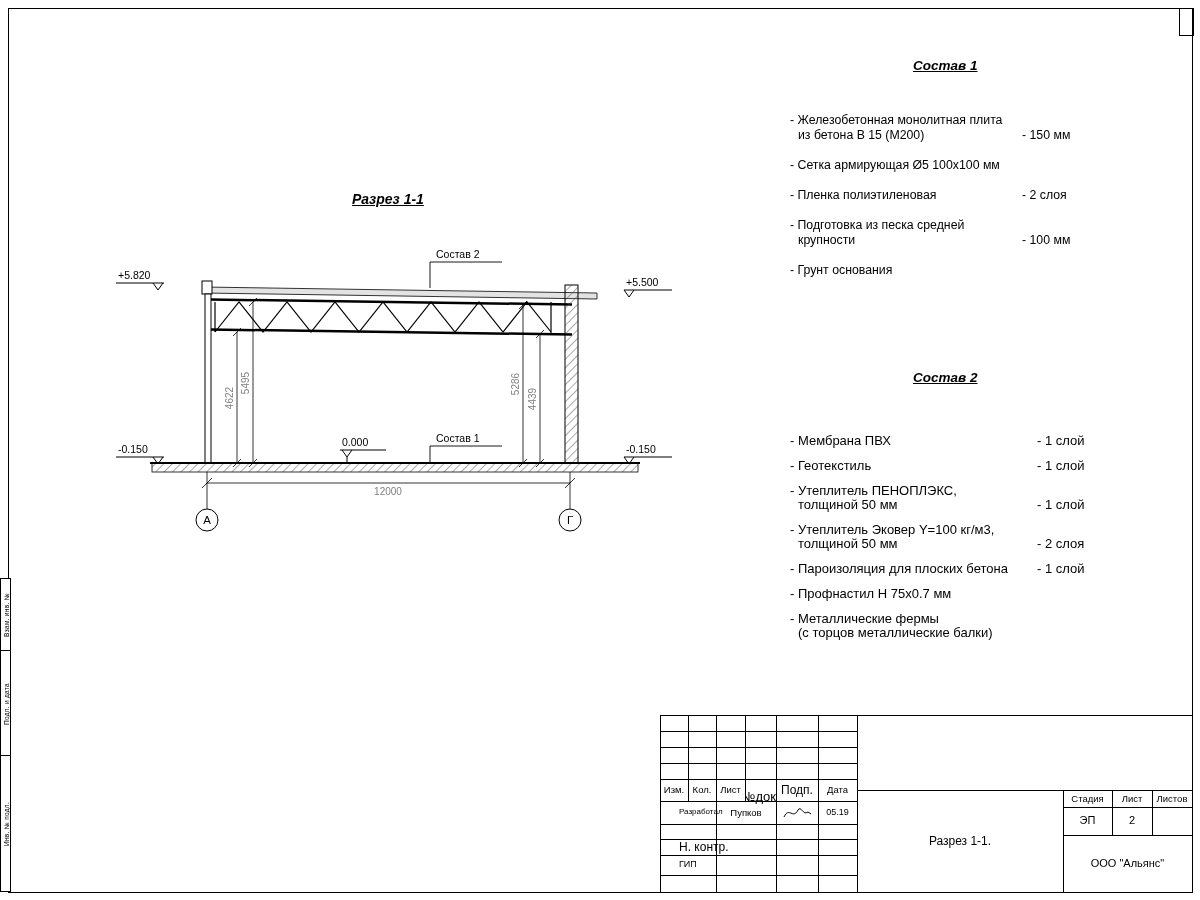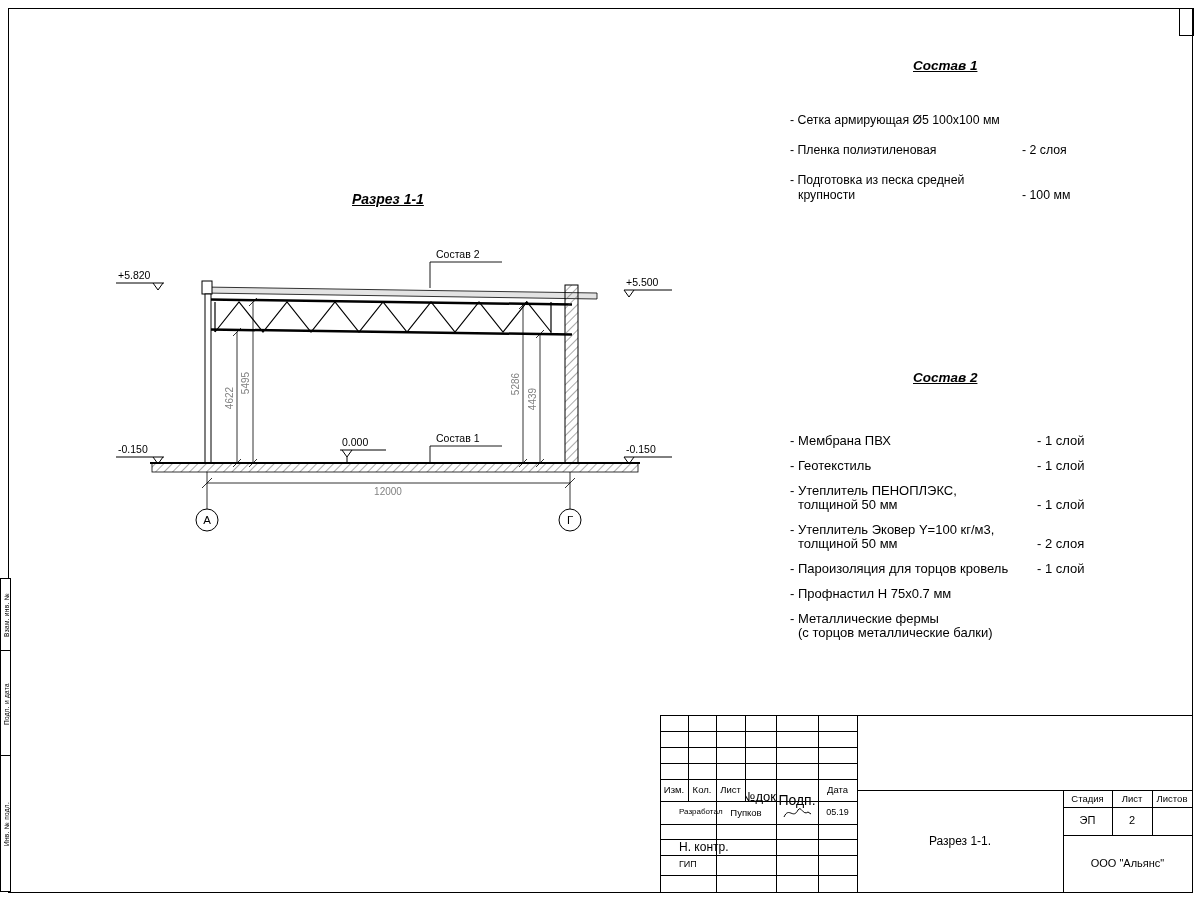--- a/index.html
+++ b/index.html
@@ -133,31 +133,39 @@
     <circle cx="510" cy="335" r="11" fill="none" stroke="#000"></circle>
     <text class="axis" x="147" y="339" text-anchor="middle">А</text>
     <text class="axis" x="510" y="339" text-anchor="middle">Г</text>
   </svg>
 
   <div class="dwg-title">Разрез 1-1</div>
 
   <div class="spec-title" style="left:913px;top:58px;">Состав 1</div>
   <div class="spec" id="spec1">
     <div class="spec-item">
+      <div>- Железобетонная  монолитная плита</div>
+      <div class="cont">из бетона В 15 (М200)</div>
+      <div class="spec-value">- 150 мм</div>
+    </div>
+    <div class="spec-item">
       <div>- Сетка армирующая Ø5 100x100 мм</div>
     </div>
     <div class="spec-item">
       <div>- Пленка полиэтиленовая</div>
       <div class="spec-value">- 2 слоя</div>
     </div>
     <div class="spec-item">
       <div>- Подготовка из песка средней</div>
       <div class="cont">крупности</div>
       <div class="spec-value">- 100 мм</div>
     </div>
+    <div class="spec-item">
+      <div>- Грунт основания</div>
+    </div>
   </div>
 
   <div class="spec-title" style="left:913px;top:370px;">Состав 2</div>
   <div class="spec" id="spec2">
     <div class="spec-item">
       <div>- Мембрана ПВХ</div>
       <div class="spec-value">- 1 слой</div>
     </div>
     <div class="spec-item">
       <div>- Геотекстиль</div>
@@ -167,21 +175,21 @@
       <div>- Утеплитель ПЕНОПЛЭКС,</div>
       <div class="cont">толщиной 50 мм</div>
       <div class="spec-value">- 1 слой</div>
     </div>
     <div class="spec-item">
       <div>- Утеплитель Эковер Y=100 кг/м3,</div>
       <div class="cont">толщиной 50 мм</div>
       <div class="spec-value">- 2 слоя</div>
     </div>
     <div class="spec-item">
-      <div>- Пароизоляция для торцов кровель</div>
+      <div>- Пароизоляция для плоских бетона</div>
       <div class="spec-value">- 1 слой</div>
     </div>
     <div class="spec-item">
       <div>- Профнастил Н 75x0.7 мм</div>
     </div>
     <div class="spec-item">
       <div>- Металлические фермы</div>
       <div class="cont">(с торцов металлические балки)</div>
     </div>
   </div>
@@ -209,21 +217,21 @@
     <div class="hl" style="top:140px;left:0;width:197px;"></div>
     <div class="hl" style="top:160px;left:0;width:197px;"></div>
     <div class="hl" style="top:75px;left:197px;width:335px;"></div>
     <div class="hl" style="top:92px;left:403px;width:129px;"></div>
     <div class="hl" style="top:120px;left:403px;width:129px;"></div>
 
     <div class="tbc" style="left:0;top:64px;width:28px;height:22px;font-size:9.5px;">Изм.</div>
     <div class="tbc" style="left:28px;top:64px;width:28px;height:22px;font-size:9.5px;">Кол.</div>
     <div class="tbc" style="left:56px;top:64px;width:29px;height:22px;font-size:9.5px;">Лист</div>
     <div class="tbc" style="left:85px;top:71px;width:31px;height:22px;font-size:13px;">№док.</div>
-    <div class="tbc" style="left:116px;top:74px;width:42px;height:22px;font-size:14px;">Подп.</div>
+    <div class="tbc" style="left:116px;top:64px;width:42px;height:22px;font-size:12px;">Подп.</div>
     <div class="tbc" style="left:158px;top:64px;width:39px;height:22px;font-size:9.5px;">Дата</div>
 
     <div class="tbc tbl" style="left:0;top:86px;width:56px;height:23px;font-size:8px;">Разработал</div>
     <div class="tbc" style="left:56px;top:86px;width:60px;height:23px;font-size:9.5px;">Пупков</div>
     <div class="tbc" style="left:116px;top:86px;width:42px;height:23px;">
       <svg width="32" height="18" viewBox="0 0 32 18">
         <path d="M3,13 C8,2 12,16 17,6 C20,1 22,12 27,8 L30,10" fill="none" stroke="#000" stroke-width="1"></path>
       </svg>
     </div>
     <div class="tbc" style="left:158px;top:86px;width:39px;height:23px;font-size:9px;">05.19</div>

